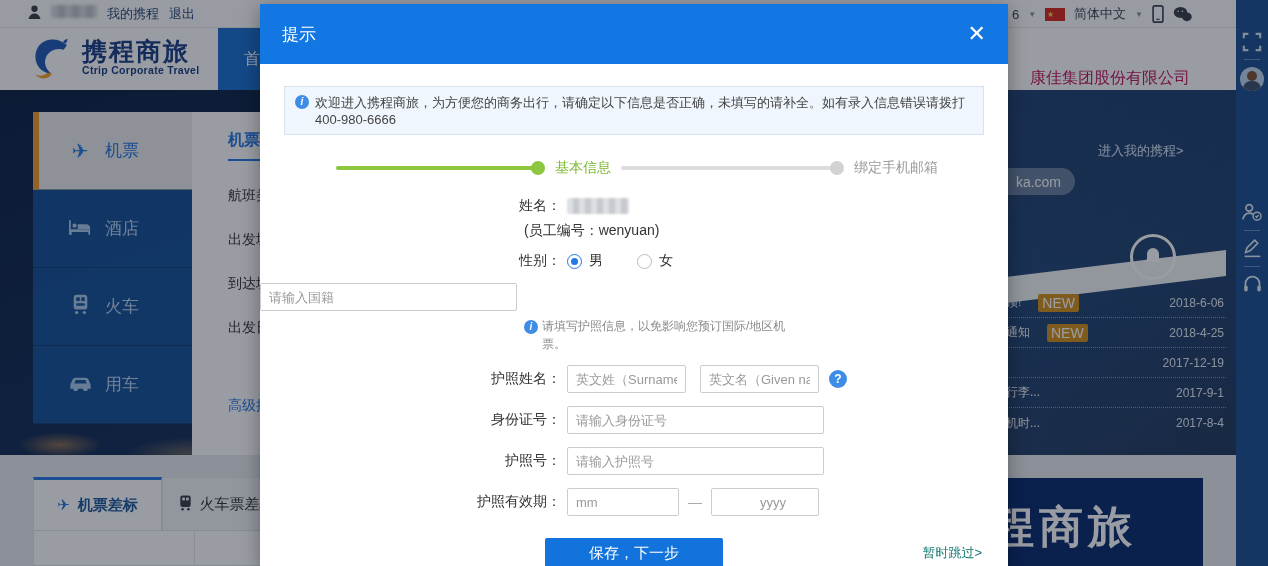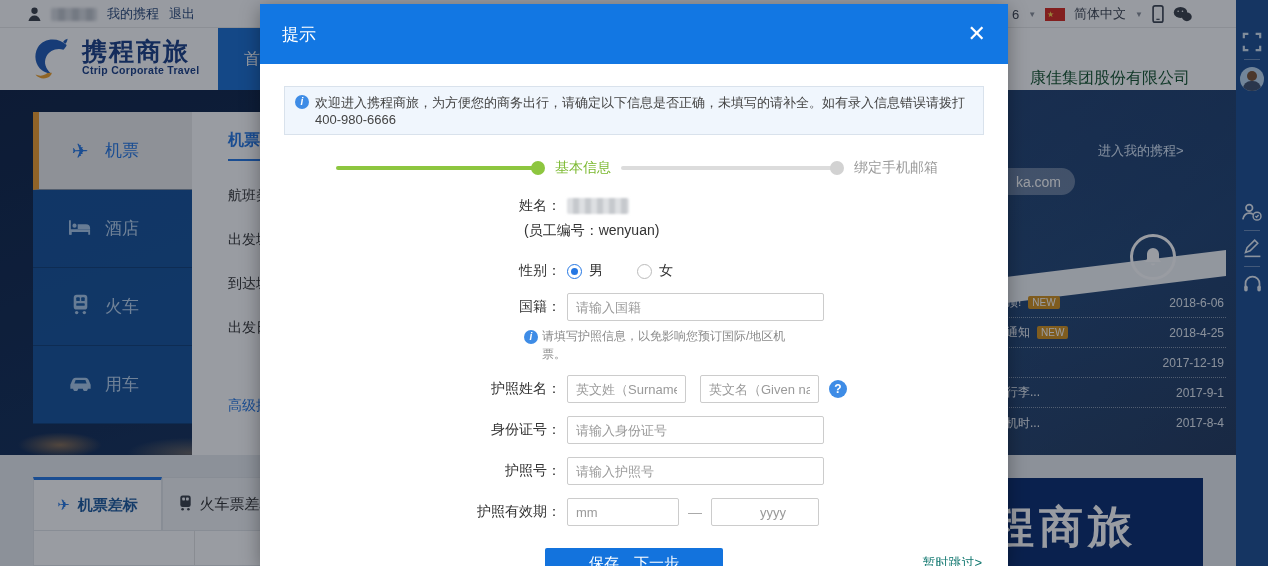--- a/index.html
+++ b/index.html
@@ -1,35 +1,35 @@
 <!DOCTYPE html>
 <html><head>
 <meta charset="utf-8">
 <style>
   * { margin:0; padding:0; box-sizing:border-box; }
   html,body { width:1268px; height:566px; overflow:hidden; }
   body { font-family:"Liberation Sans","DejaVu Sans",sans-serif; position:relative; background:#fff; }
 
   
   .topbar { position:absolute; left:0; top:0; width:1268px; height:28px; background:#fdfdfd; border-bottom:1px solid #e8e8e8; z-index:2; }
-  .topbar-left { position:absolute; left:28px; top:5px; display:flex; align-items:center; gap:10px; font-size:13px; color:#2c4a7a; }
+  .topbar-left { position:absolute; left:28px; top:5px; display:flex; align-items:flex-start; gap:10px; font-size:13px; color:#2c4a7a; }
   .blur-name { width:46px; height:13px; border-radius:2px; filter:blur(1.5px);
     background:repeating-linear-gradient(90deg,#d6d9dd 0 7px,#bfc3c9 7px 14px); }
   .topbar-link { cursor:pointer; }
   .topbar-right { position:absolute; right:76px; top:5px; display:flex; align-items:center; gap:9px; font-size:13px; color:#3d4450; }
   .caret { font-size:8px; color:#8a8f98; }
   .flag { width:20px; height:13px; background:#d7281e; color:#ffd64a; font-size:8px; line-height:13px; padding-left:2px; }
 
   .siteheader { position:absolute; left:0; top:28px; width:1268px; height:62px; background:#ffffff; z-index:2; }
   .logo-wrap { position:absolute; left:30px; top:6px; display:flex; align-items:center; gap:8px; }
   .logo-text { color:#1b3f86; }
   .logo-cn { font-size:25px; font-weight:bold; letter-spacing:2px; line-height:26px; }
   .logo-en { font-size:10.5px; font-weight:bold; letter-spacing:0.3px; }
   .nav-home { position:absolute; left:218px; top:0; width:84px; height:62px; background:#1a6fd0; color:#fff; font-size:16px; display:flex; align-items:center; justify-content:center; }
-  .company { position:absolute; right:78px; top:40px; font-size:16px; color:#14532d;text-align:center; }
+  .company { position:absolute; right:78px; top:40px; font-size:16px; color:#be185d;text-align:center; }
 
   .hero { position:absolute; left:0; top:90px; width:1268px; height:365px; z-index:1;
     background:linear-gradient(160deg,#0e2244 0%,#122c55 45%,#16355f 70%,#1b2c4a 100%); }
   .hero-diag { position:absolute; inset:0; background:linear-gradient(115deg,transparent 58%,rgba(88,140,205,0.28) 58%,rgba(88,140,205,0.12) 100%); }
   .city-glow { position:absolute; left:0; bottom:0; width:100%; height:90px;
     background:radial-gradient(60px 18px at 60px 80px,rgba(244,170,80,0.5),transparent 70%),
                radial-gradient(90px 22px at 190px 88px,rgba(250,190,110,0.35),transparent 70%),
                radial-gradient(50px 14px at 330px 84px,rgba(235,150,80,0.3),transparent 70%),
                radial-gradient(120px 26px at 700px 90px,rgba(120,150,200,0.25),transparent 70%); }
 
@@ -50,21 +50,21 @@
     background:rgba(255,255,255,0.32); color:#fff; font-size:14px; display:flex; align-items:center; justify-content:flex-end; padding-right:14px; }
 
   .news-panel { position:absolute; left:1006px; top:158px; width:220px; height:186px; }
   .news-slant { position:absolute; left:0; top:2px; width:100%; height:26px; background:#f3f6f9; transform:skewY(-7deg); transform-origin:right top; }
   .bell-circle { position:absolute; left:124px; top:-14px; width:46px; height:46px; border-radius:50%；
     background:#2e86e0; border:3px solid #ffffff; display:flex; align-items:center; justify-content:center; border-radius:50%; }
   .news-list { position:absolute; left:0; top:40px; width:100%; }
   .news-row { height:30px; display:flex; align-items:center; font-size:12px; color:#f3f6fa;
     border-bottom:1px dotted rgba(255,255,255,0.45); cursor:pointer; }
   .news-title { white-space:nowrap; overflow:hidden; }
-  .news-badge { background:#d3921c; color:#fff; font-size:10px; padding:1px 4px; border-radius:2px; margin-left:7px; }
+  .news-badge { background:#d3921c; color:#fff; font-size:14px; padding:1px 4px; border-radius:2px; margin-left:17px; }
   .news-badge:empty { display:none; }
   .news-date { margin-left:auto; color:#e4ebf3; padding-right:2px; }
 
   .bottom-area { position:absolute; left:0; top:455px; width:1268px; height:111px; background:#e8ecf0; z-index:1; }
   .tabs { position:absolute; left:33px; top:22px; display:flex; }
   .btab { width:129px; height:53px; display:flex; align-items:center; justify-content:center; gap:8px;
     font-size:15px; color:#333; background:#f3f5f7; border:1px solid #e2e5e8; border-bottom:none; cursor:pointer; }
   .btab .t-icon { font-size:15px; color:#3a3f47; }
   .btab.active { background:#fff; border-top:3px solid #2577e3; color:#1d5a9e; font-weight:bold; }
   .btab.active .t-icon { color:#2577e3; }
@@ -102,21 +102,21 @@
   .dot { width:14px; height:14px; border-radius:50%; margin-left:-3px; }
   .dot.green { background:#8dc63f; }
   .dot.gray { background:#d2d2d2; }
   .step-label { font-size:14px; margin:0 10px; white-space:nowrap; }
   .step-label.green { color:#7ab82e; }
   .step-label.gray { color:#9a9a9a; }
 
   .form { margin-top:20px; font-size:14px; color:#333; }
   .frow { display:flex; align-items:center; margin-bottom:13px; }
   .flabel { width:307px; text-align:right; padding-right:6px; flex:none; }
-  .sub { margin-left:264px; margin-top:-6px; margin-bottom:22px; font-size:14px; color:#333; }
+  .sub { margin-left:264px; margin-top:-6px; margin-bottom:12px; font-size:14px; color:#333; }
   .blur-value { width:62px; height:16px; border-radius:2px; filter:blur(1.2px);
     background:repeating-linear-gradient(90deg,#dddfe2 0 6px,#c6c9cd 6px 12px); }
   .txt { height:28px; border:1px solid #ccc; border-radius:2px; padding:0 8px; font-size:13px; color:#555;
     font-family:"Liberation Sans","DejaVu Sans",sans-serif; outline:none; }
   .txt::placeholder { color:#9a9a9a; }
   .w-full { width:257px; }
   .w-half { width:119px; }
   .w-mm { width:112px; } .w-yy { width:108px;padding-left:48px; }
   .radio-group { display:flex; align-items:center; gap:34px; }
   .radio-item { display:flex; align-items:center; gap:7px; cursor:pointer; }
@@ -378,21 +378,20 @@
           <span>男</span>
         </span>
         <span class="radio-item">
           <span class="radio"></span>
           <span>女</span>
         </span>
       </span>
     </div>
 
     <div class="frow">
-      <span class="flabel">国籍：</span>
       <input class="txt w-full" placeholder="请输入国籍" style="">
     </div>
     <div class="hint">
       <span class="info-dot">i</span>
       <span>请填写护照信息，以免影响您预订国际/地区机票。</span>
     </div>
 
     <div class="frow">
       <span class="flabel">护照姓名：</span>
       <input class="txt w-half" placeholder="英文姓（Surname）" style="">

